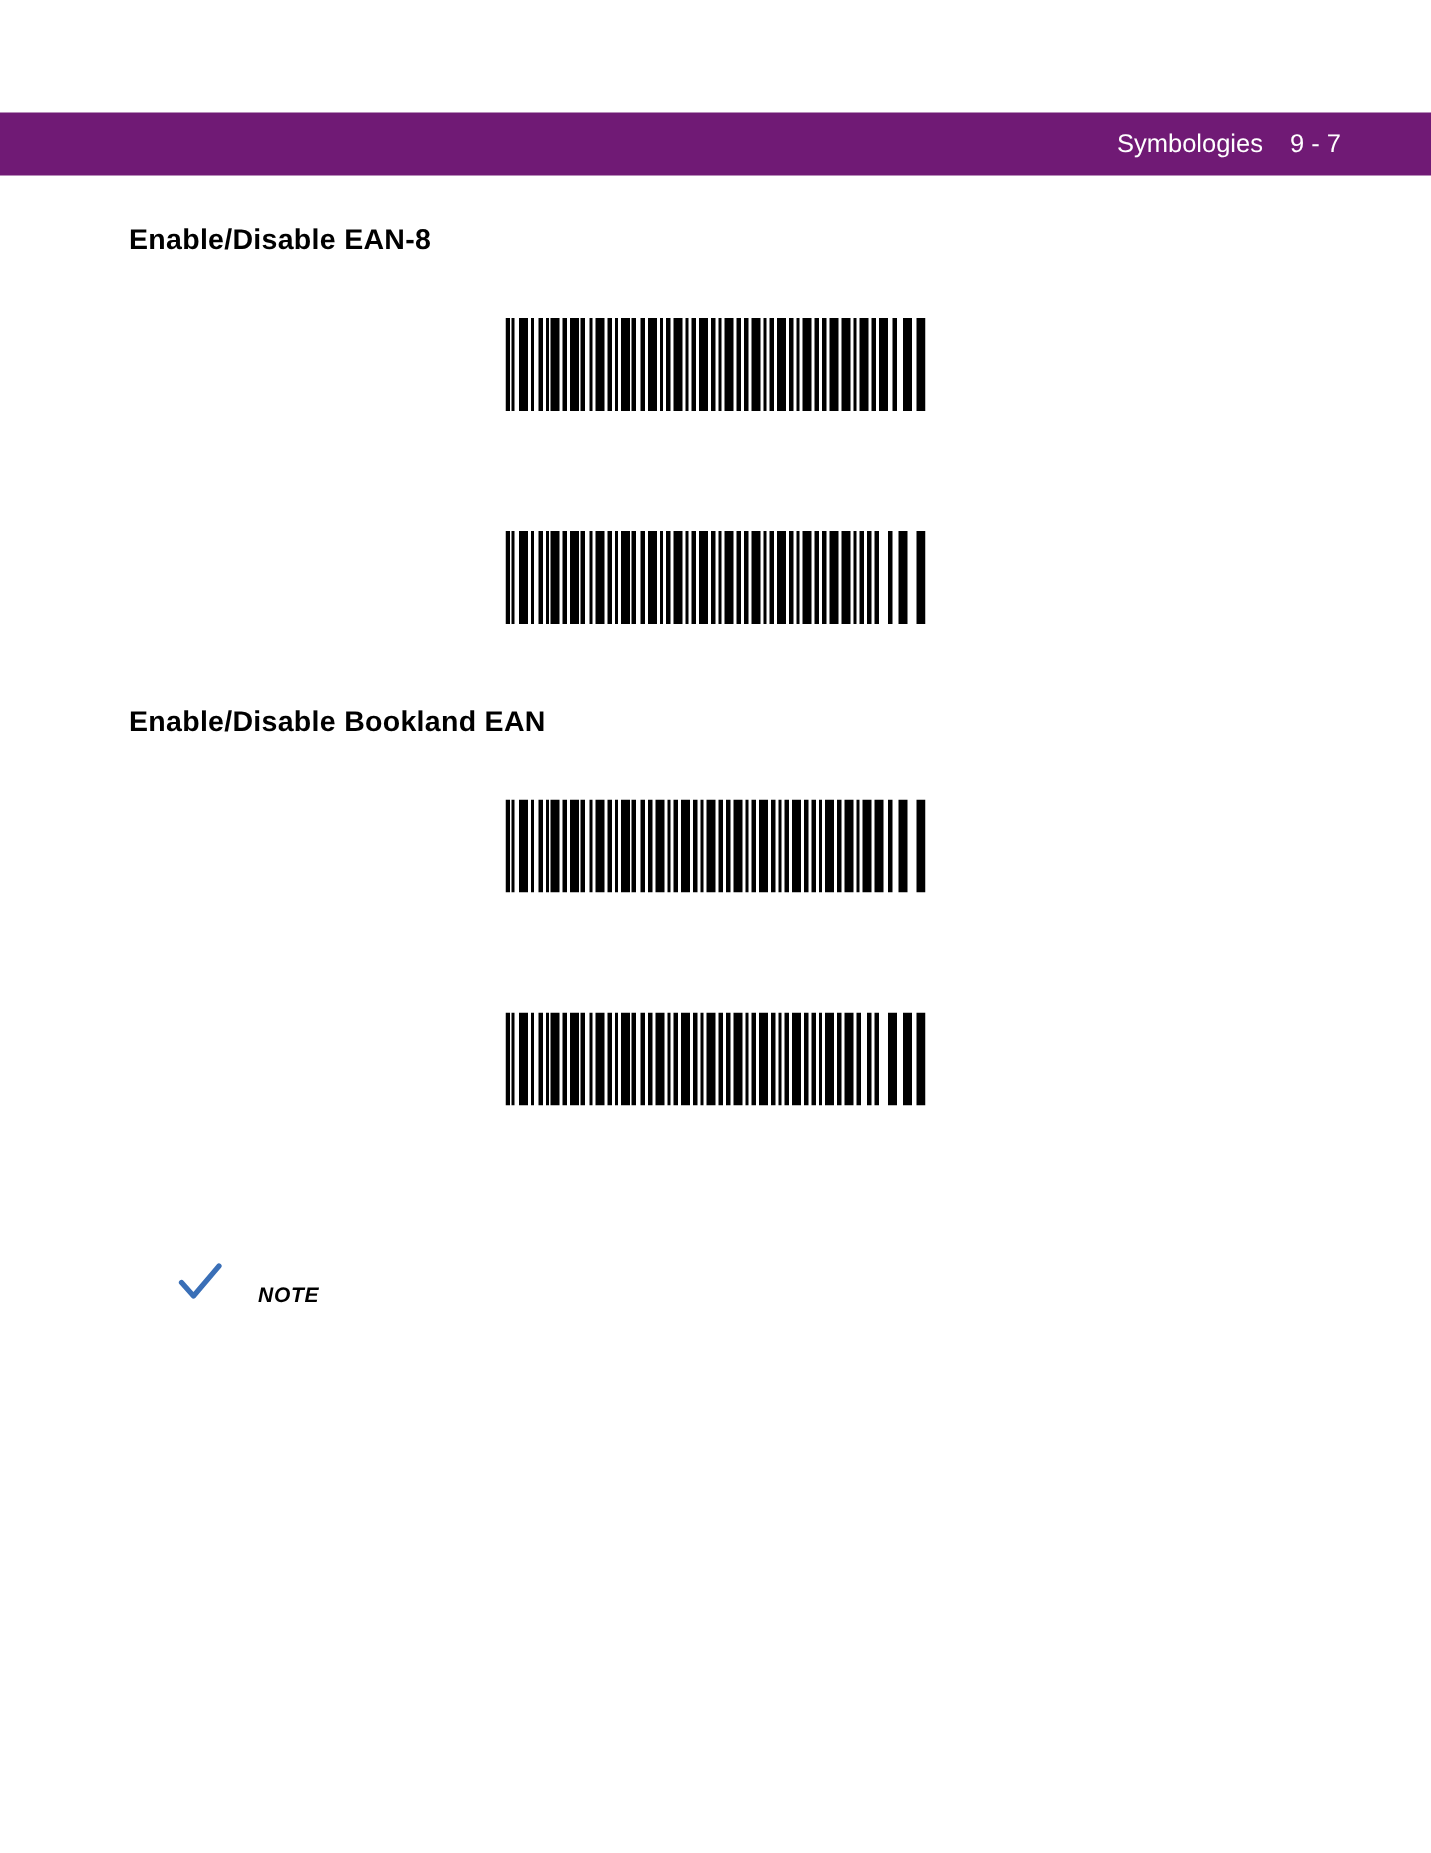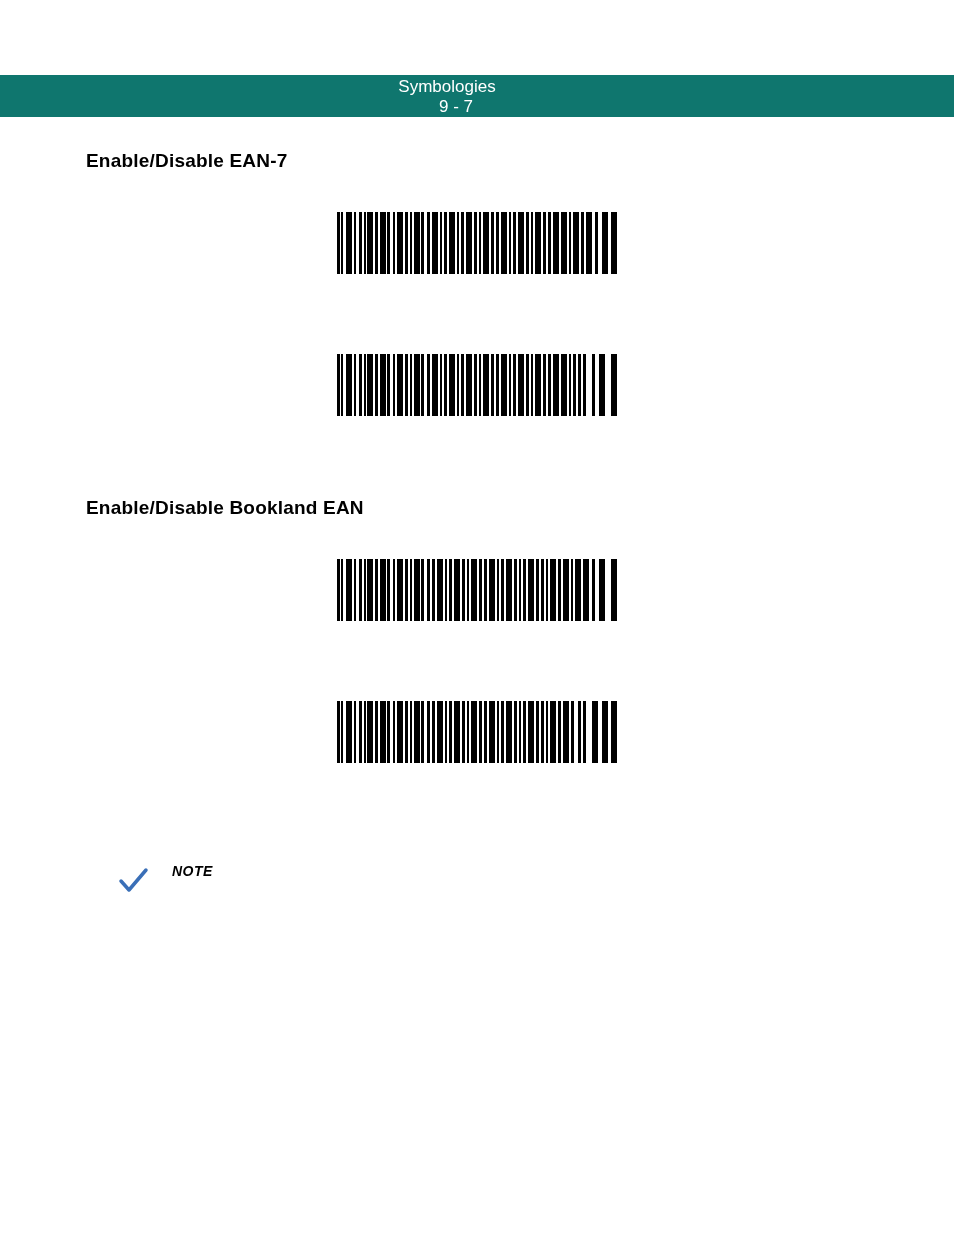--- a/index.html
+++ b/index.html
@@ -13,26 +13,25 @@
       background: #ffffff;
       font-family: Arial, Helvetica, sans-serif;
       position: relative;
     }
     .header-bar {
       position: absolute;
       top: 75px;
       left: 0;
       right: 0;
       height: 42px;
-      background: #0f766e;
+      background: #701a75;
       display: flex;
       align-items: center;
       justify-content: flex-end;
       padding-right: 60px;
-      flex-direction: column;
     }
     .header-text {
       color: #ffffff;
       font-size: 17px;
       font-weight: 400;
     }
     .page-num {
       margin-left: 18px;
     }
     .content {
@@ -54,25 +53,25 @@
       margin-bottom: 80px;
     }
     .barcode-wrap.last-of-group {
       margin-bottom: 55px;
     }
     .barcode {
       width: 280px;
       height: 62px;
     }
     .section2 {
-      margin-top: 81px;
+      margin-top: 55px;
     }
     .note-row {
       display: flex;
-      align-items: flex-start;
+      align-items: flex-end;
       margin-top: 100px;
       margin-left: 30px;
       gap: 22px;
     }
     .checkmark {
       width: 34px;
       height: 34px;
     }
     .note-label {
       font-style: italic;
@@ -85,21 +84,21 @@
 </head>
 <body>
 
 <div class="header-bar">
   <span class="header-text">Symbologies</span>
   <span class="header-text page-num">9 - 7</span>
 </div>
 
 <div class="content">
 
-  <div class="section-heading">Enable/Disable EAN-7</div>
+  <div class="section-heading">Enable/Disable EAN-8</div>
 
   <div class="barcode-wrap">
     <svg class="barcode" viewBox="0 0 280 62">
       <rect x="0" y="0" width="3" height="62" fill="#000"></rect>
         <rect x="4" width="2" height="62" fill="#000"></rect>
       <rect x="9" width="6" height="62" fill="#000"></rect>
         <rect x="17" width="2" height="62" fill="#000"></rect>
       <rect x="22" width="3" height="62" fill="#000"></rect>
         <rect x="27" width="2" height="62" fill="#000"></rect>
       <rect x="30" width="6" height="62" fill="#000"></rect>

